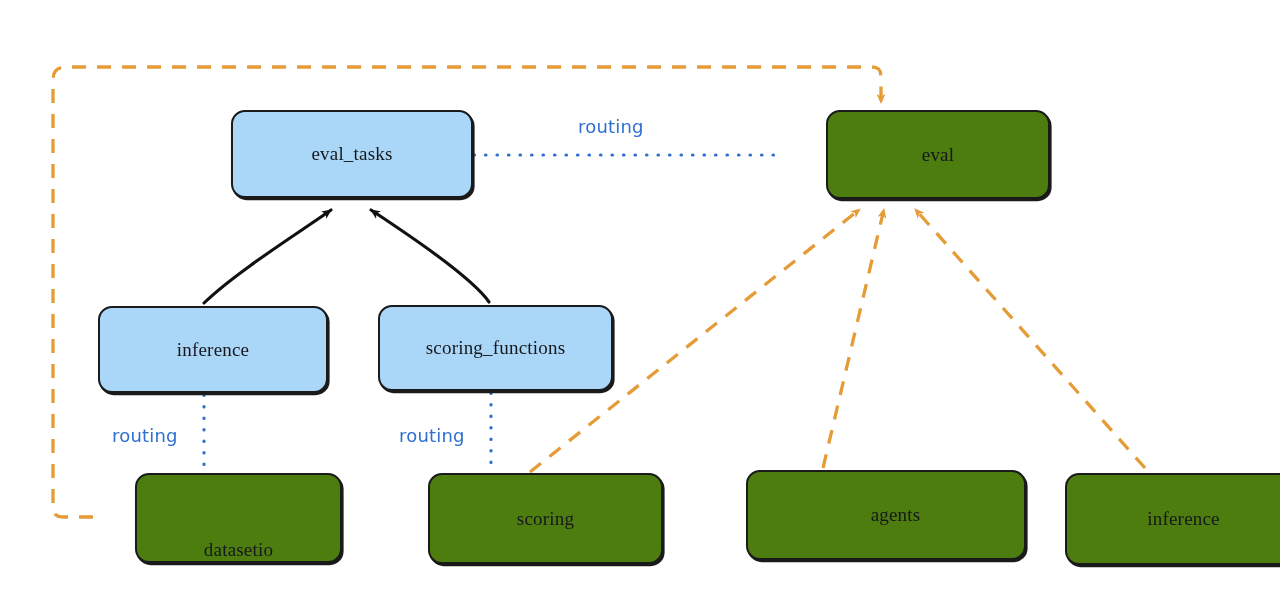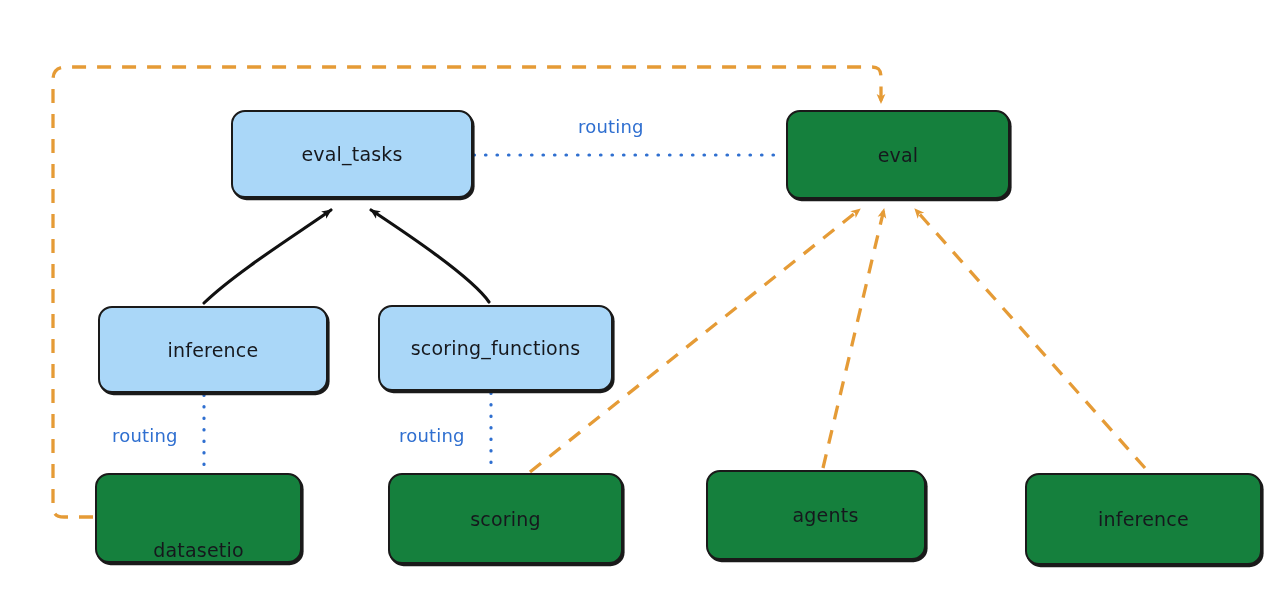--- a/index.html
+++ b/index.html
@@ -19,22 +19,22 @@
     display:flex;align-items:center;justify-content:center;
     border:2.6px solid #1a1a1a;
     border-radius:14px;
     font-family:"DejaVu Sans", sans-serif;
     font-size:19px;
     color:#16181d;
     letter-spacing:.2px;
     box-shadow:1.6px 2.2px 0 0 #1a1a1a;
   }
   .node.blue{background:#aad7f8;}
-  .node.green{background:#15803d;}
-  .node-label{pointer-events:none;white-space:nowrap;}
+  .node.green{background:#4d7c0f;margin-left:40px;}
+  .node-label{pointer-events:none;white-space:nowrap;font-family:Liberation Serif, serif;}
 
   .edge-label{
     position:absolute;
     font-family:"DejaVu Sans", sans-serif;
     font-size:18px;
     color:#2f6fd0;
     white-space:nowrap;
     letter-spacing:.2px;
   }
 </style>
@@ -89,21 +89,21 @@
   </div>
 
   <div class="node green" style="left:95px;top:473px;width:207px;height:90px;align-items:flex-end;">
     <span class="node-label">datasetio</span>
   </div>
 
   <div class="node green" style="left:388px;top:473px;width:235px;height:91px;">
     <span class="node-label">scoring</span>
   </div>
 
-  <div class="node green" style="left:706px;top:470px;width:220px;height:90px;padding-left:19px;">
+  <div class="node green" style="left:706px;top:470px;width:280px;height:90px;padding-left:19px;">
     <span class="node-label">agents</span>
   </div>
 
   <div class="node green" style="left:1025px;top:473px;width:237px;height:92px;">
     <span class="node-label">inference</span>
   </div>
 
   <div class="edge-label" style="left:578px;top:116px;">routing</div>
 
   <div class="edge-label" style="left:112px;top:425px;">routing</div>

